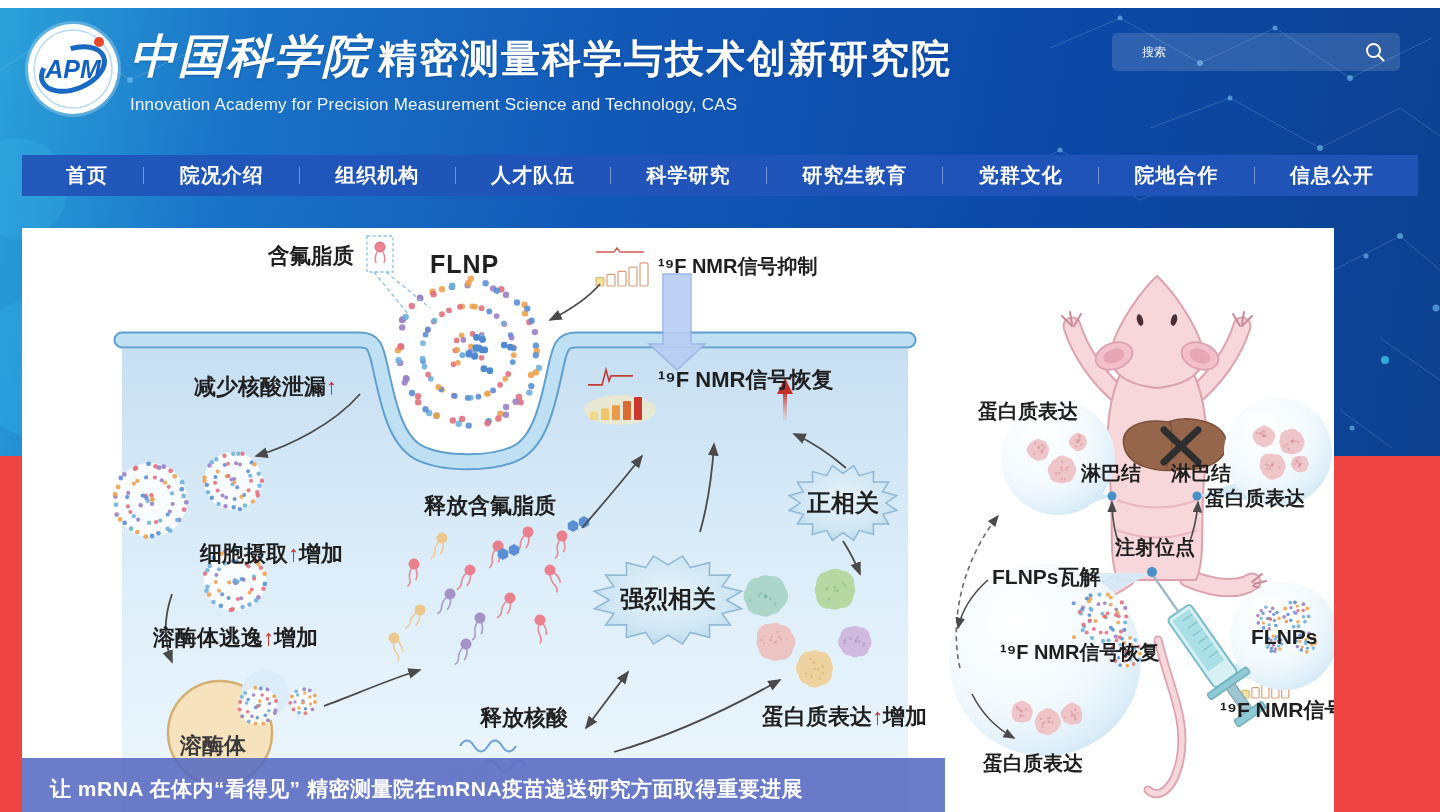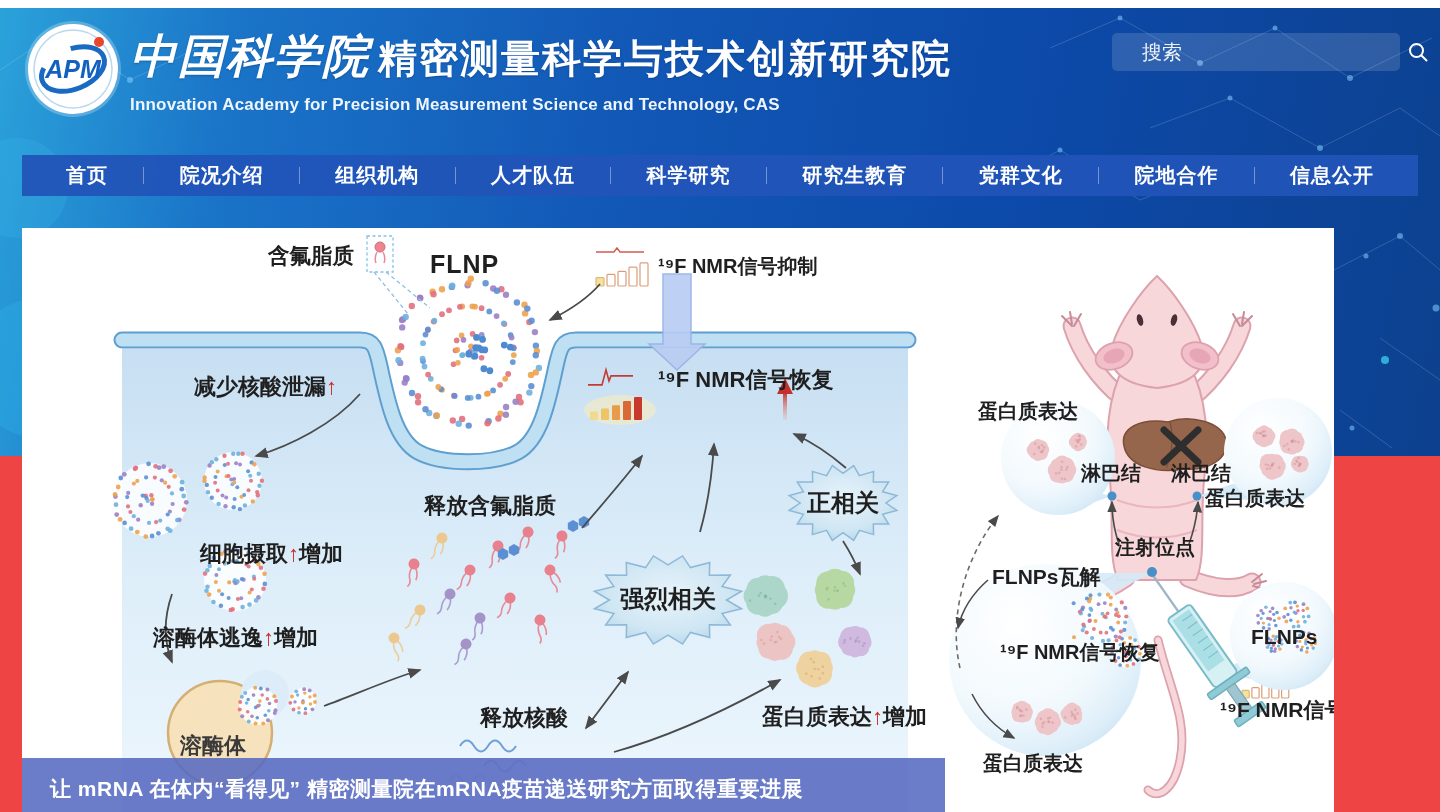--- a/index.html
+++ b/index.html
@@ -16,27 +16,27 @@
   .logo { position:absolute; left:28px; top:16px; width:90px; height:90px; border-radius:50%;
     background:#fff; display:flex; align-items:center; justify-content:center;
     box-shadow:0 0 0 3px rgba(255,255,255,0.25); }
 
   
   .title-block { position:absolute; left:130px; top:18px; color:#fff; }
   .title-row { display:flex; align-items:baseline; gap:8px; white-space:nowrap; }
   .callig { font-family:Liberation Mono, monospace; font-style:italic; font-weight:700;
     font-size:46px; letter-spacing:2px; text-shadow:0 1px 2px rgba(0,40,90,.35);text-align:right; }
   .t-main { font-weight:700; font-size:39px; letter-spacing:2px; text-shadow:0 1px 2px rgba(0,40,90,.35); }
-  .t-en { margin-top:7px; font-size:17px; letter-spacing:.2px; color:#eef5fd;font-weight:bold; }
+  .t-en { margin-top:7px; font-size:17px; letter-spacing:.2px; color:#eef5fd; }
 
   
   .search { position:absolute; right:40px; top:25px; width:288px; height:38px; border-radius:5px;
     background:rgba(255,255,255,0.14); display:flex; align-items:center; }
   .search input { flex:1; height:100%; background:transparent; border:none; outline:none;
-    color:#fff; font-size:20px; padding-left:30px; font-family:inherit; }
+    color:#fff; font-size:12px; padding-left:30px; font-family:inherit; }
   .search input::placeholder { color:rgba(255,255,255,0.92); }
   .search .mag { margin-right:14px; display:flex; }
 
   
   .nav { position:absolute; left:22px; top:147px; width:1396px; height:41px;
     background:rgba(33,84,184,0.94); display:flex; align-items:center;
     justify-content:space-between; padding:0 44px; }
   .nav-item { color:#fff; font-size:20px; font-weight:700; letter-spacing:1px;
     white-space:nowrap; cursor:pointer; }
   .nav-sep { width:1px; height:17px; background:rgba(255,255,255,0.38); }

